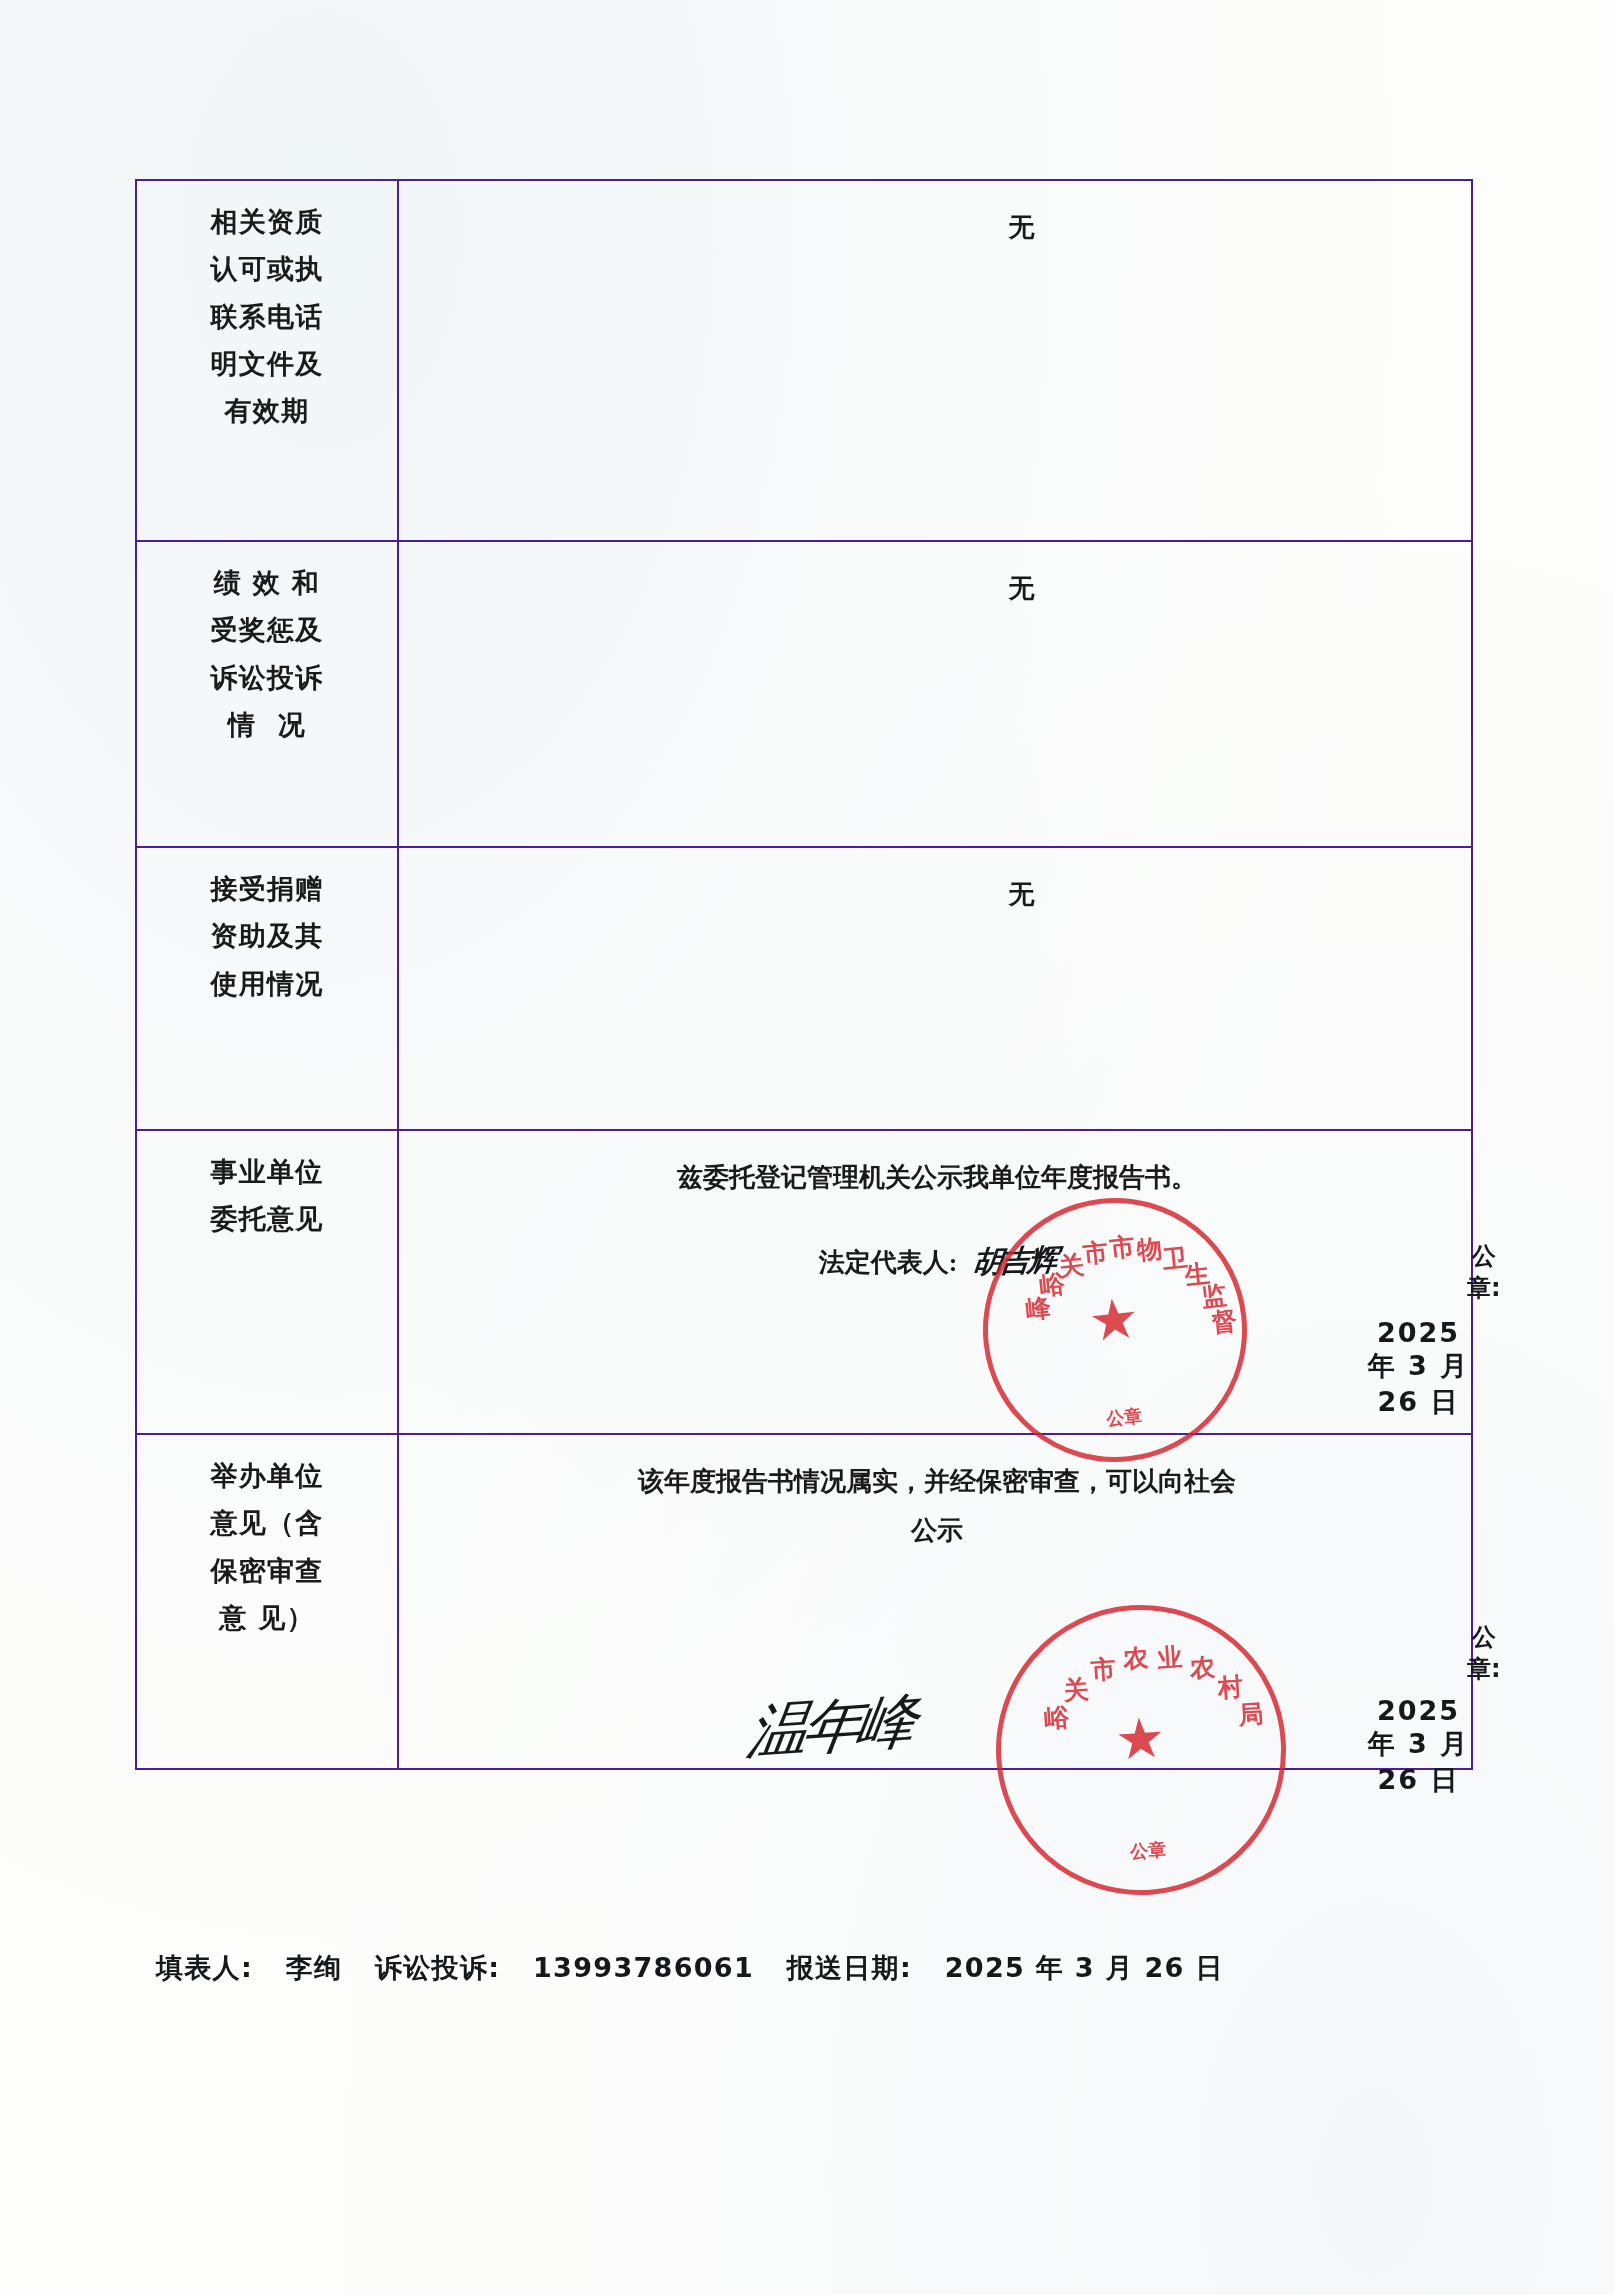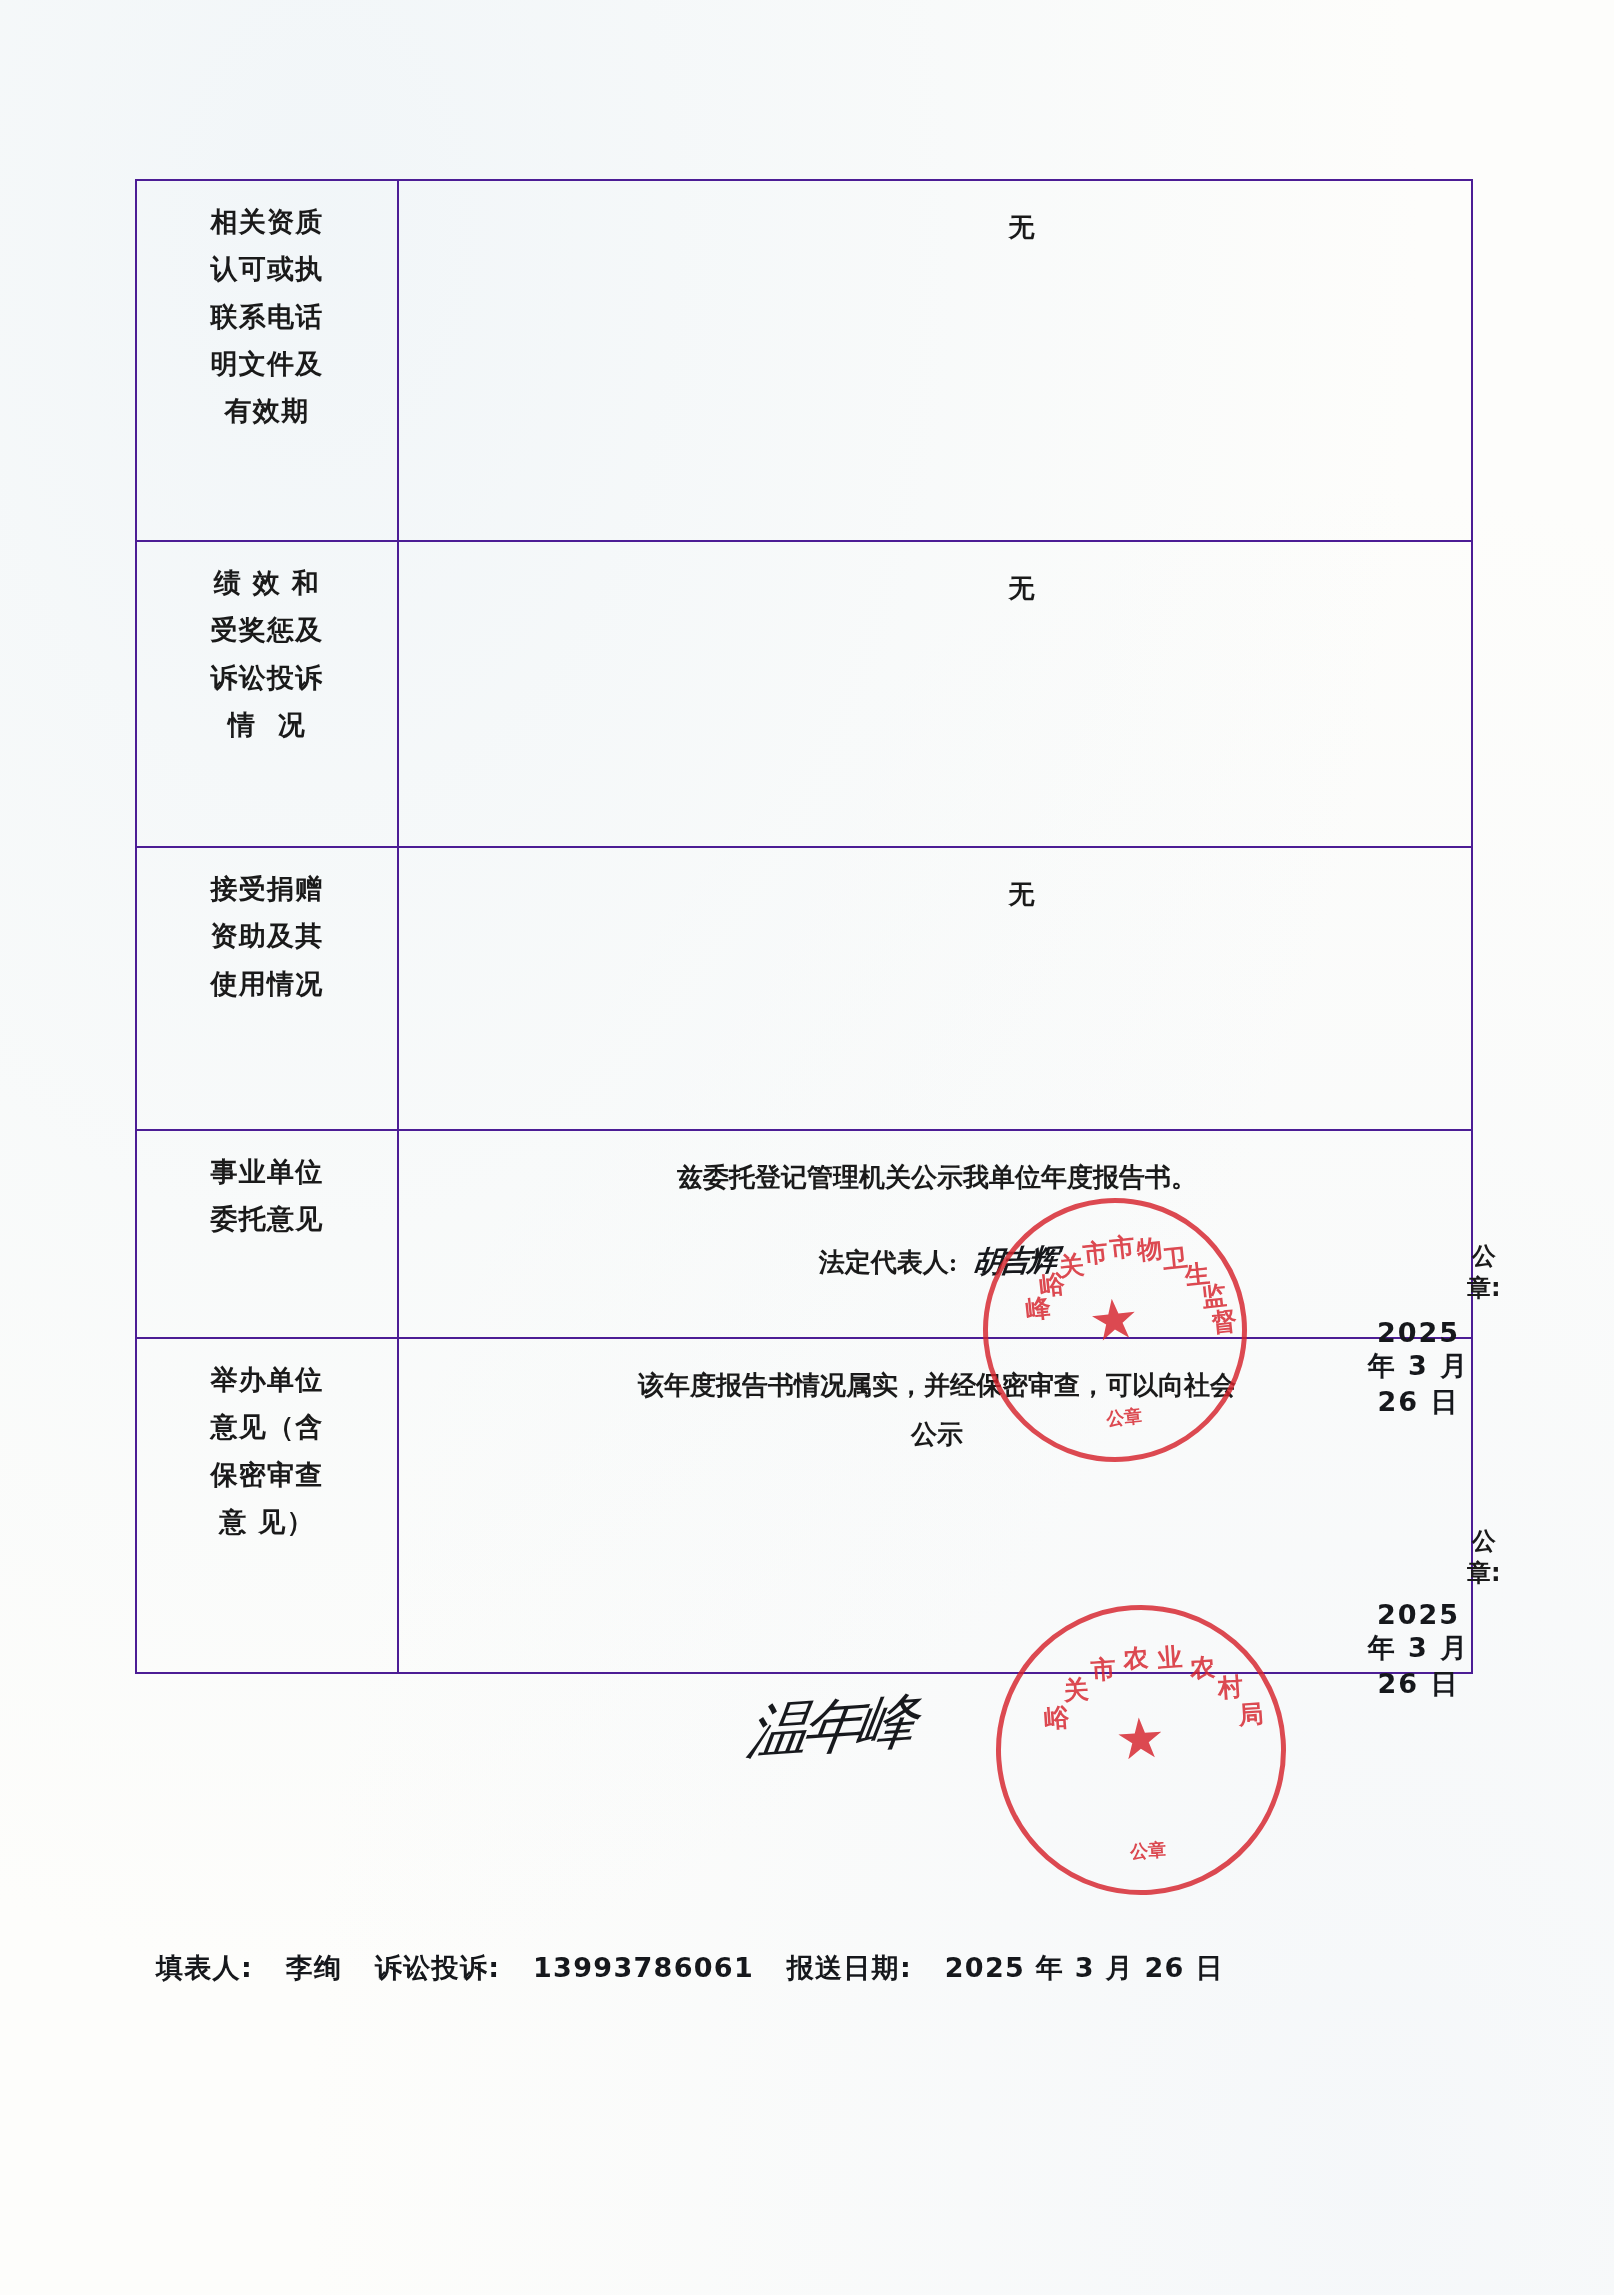--- a/index.html
+++ b/index.html
@@ -71,21 +71,21 @@
     font-family: "DejaVu Sans", sans-serif;
     font-weight: 600;
   }
   .value-inner .center-ln {
     display: block;
     padding-left: 169px;
   }
   .row-qual { height: 361px; }
   .row-perf { height: 306px; }
   .row-donate { height: 283px; margin-left: 12px; }
-  .row-entrust { height: 208px; }
+  .row-entrust { height: 304px; }
   .row-sponsor { height: 335px; }
 
   .blk {
     display: block;
   }
   .para-line {
     display: block;
     margin-bottom: 30px;
   }
   .rep-line {

